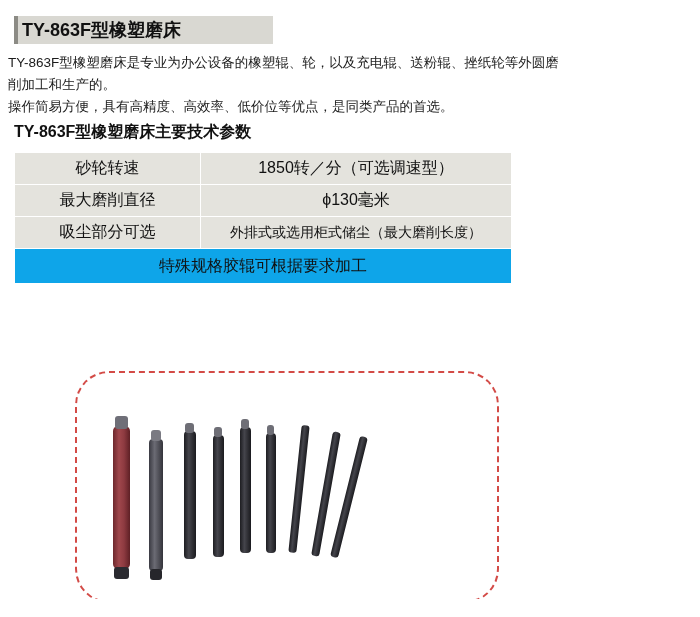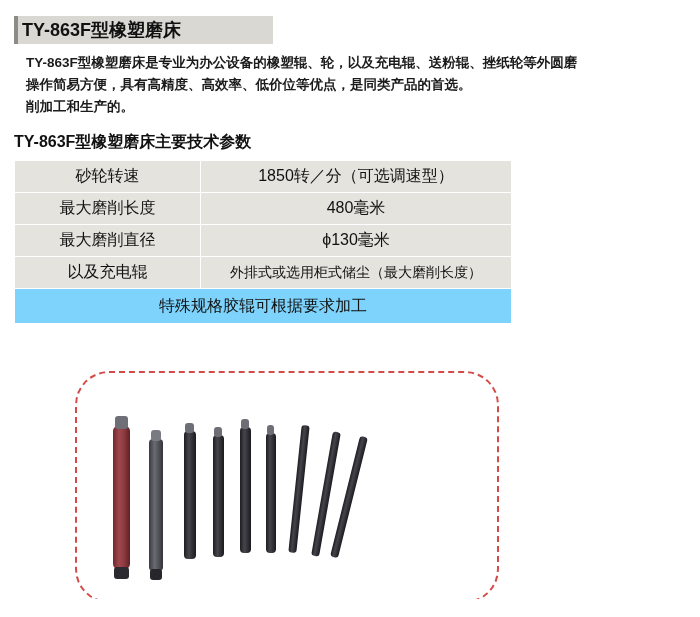--- a/index.html
+++ b/index.html
@@ -35,44 +35,43 @@
     top: 19px;
     font-size: 18px;
     font-weight: bold;
     letter-spacing: 0px;
     color: #111111;
     line-height: 22px;
     white-space: nowrap;
   }
   .desc {
     position: absolute;
-    left: 26px;
+    left: 8px;
     top: 52px;
     width: 660px;
     font-size: 13.5px;
     line-height: 21px;
     color: #1b1b1b;
-    font-weight: bold;
   }
   .desc p {
     margin: 0 0 1px 0;
   }
   .section-title {
     position: absolute;
     left: 14px;
-    top: 132px;
+    top: 122px;
     font-size: 16px;
     font-weight: bold;
     color: #111111;
     white-space: nowrap;
   }
   .spec-table {
     position: absolute;
     left: 14px;
-    top: 160px;
+    top: 152px;
     width: 495px;
     border-collapse: collapse;
     table-layout: fixed;
   }
   .spec-table td {
     border: 1px solid #ffffff;
     background: #e4e3dd;
     height: 31px;
     font-size: 16px;
     text-align: center;
@@ -85,21 +84,21 @@
   }
   .spec-table td.value {
     width: 310px;
   }
   .spec-table td.value.small {
     font-size: 14px;
   }
   .spec-table tr.note td {
     height: 34px;
     font-size: 16px;
-    background: #7dd3fc;
+    background: #0ea5e9;
   }
   .photo-box {
     position: absolute;
     left: 75px;
     top: 371px;
     width: 420px;
     height: 228px;
     border: 2px dashed #d34a46;
     border-radius: 34px;
     background: #ffffff;
@@ -123,42 +122,38 @@
 </head>
 <body>
 
 <div class="page">
 
   <div class="title-bar"></div>
   <div class="title-text">TY-863F型橡塑磨床</div>
 
   <div class="desc">
     <p>TY-863F型橡塑磨床是专业为办公设备的橡塑辊、轮，以及充电辊、送粉辊、挫纸轮等外圆磨</p>
+    <p>削加工和生产的。</p>
     <p>操作简易方便，具有高精度、高效率、低价位等优点，是同类产品的首选。</p>
-    <p>削加工和生产的。</p>
   </div>
 
   <div class="section-title">TY-863F型橡塑磨床主要技术参数</div>
 
   <table class="spec-table">
     <tbody>
       <tr>
         <td class="label">砂轮转速</td>
         <td class="value">1850转／分（可选调速型）</td>
       </tr>
       <tr>
-        <td class="label">最大磨削长度</td>
-        <td class="value">480毫米</td>
-      </tr>
-      <tr>
         <td class="label">最大磨削直径</td>
         <td class="value">ϕ130毫米</td>
       </tr>
       <tr>
-        <td class="label">以及充电辊</td>
+        <td class="label">吸尘部分可选</td>
         <td class="value small">外排式或选用柜式储尘（最大磨削长度）</td>
       </tr>
       <tr class="note">
         <td colspan="2">特殊规格胶辊可根据要求加工</td>
       </tr>
     </tbody>
   </table>
 
   <div class="photo-box">
     <svg class="rollers" viewBox="0 0 420 228">

